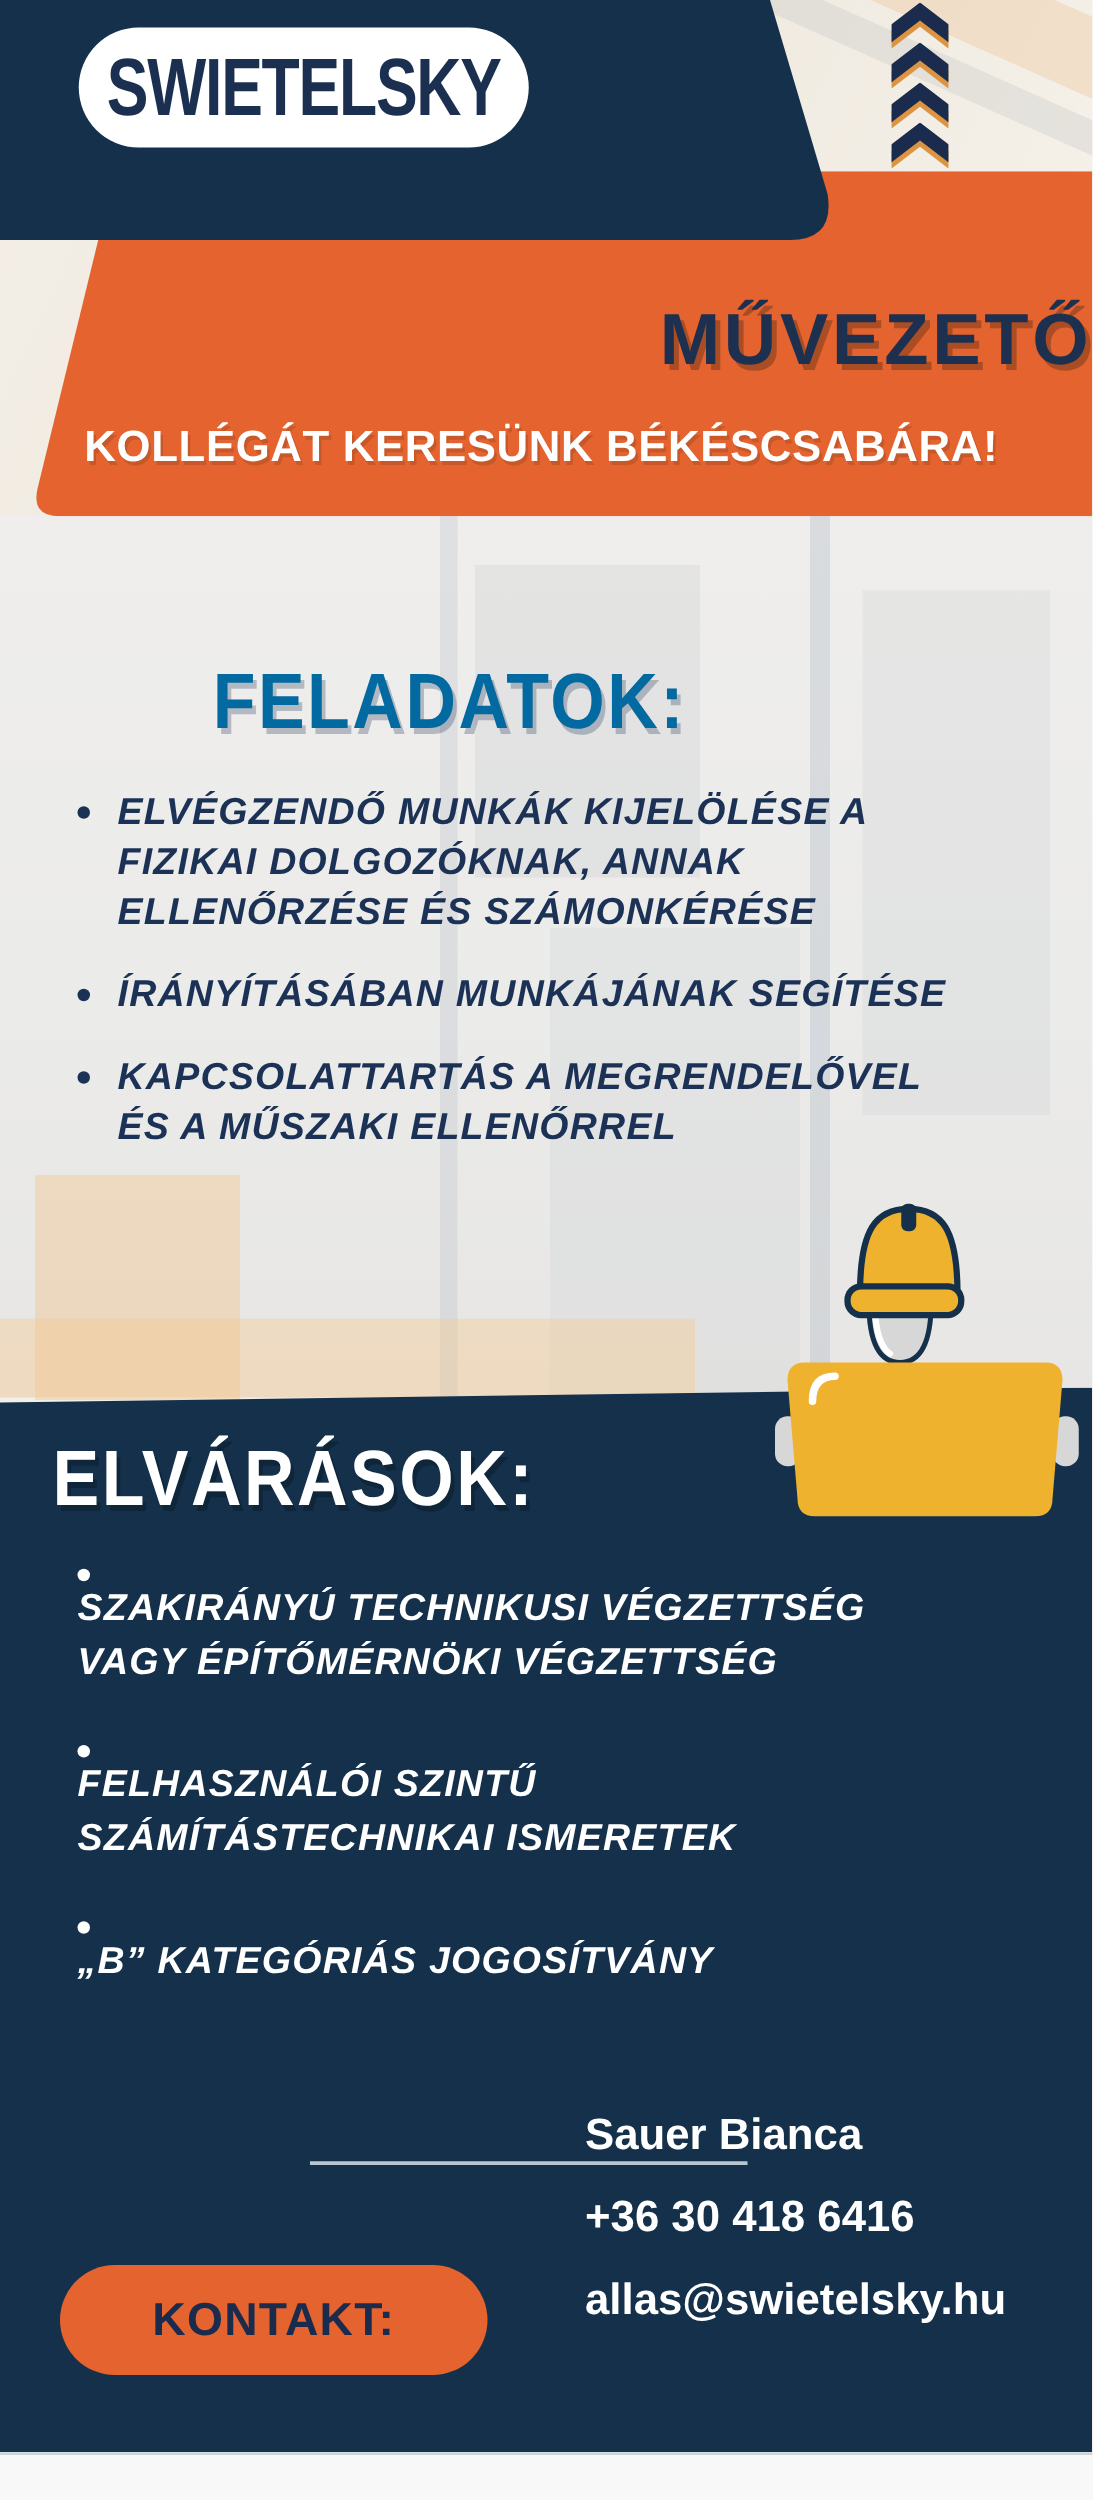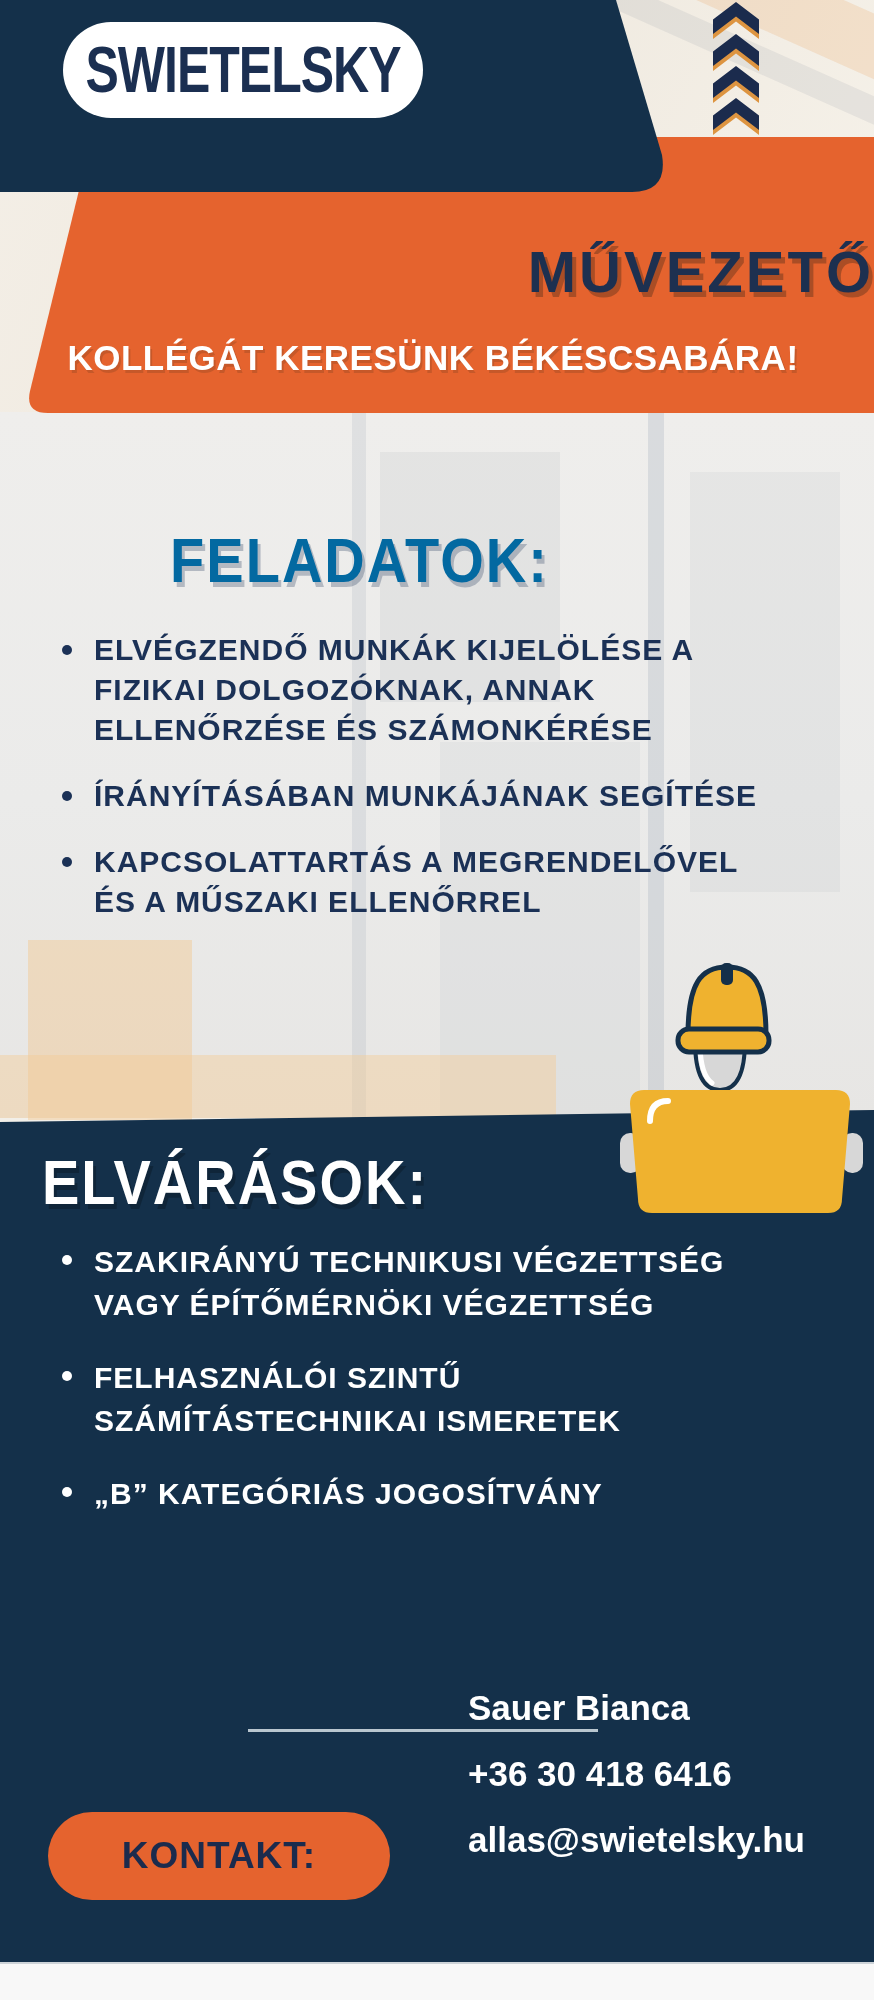--- a/index.html
+++ b/index.html
@@ -47,30 +47,30 @@
     font-size:56px;font-weight:bold;color:#0369a1;letter-spacing:2px;
     text-shadow:3px 4px 0 rgba(27,49,86,0.28);}
   .h-center span,.h-left span{display:inline-block;transform:scaleY(1.12);}
   .h-left{position:absolute;left:42px;font-size:56px;font-weight:bold;color:#ffffff;
     letter-spacing:2px;text-shadow:3px 4px 0 rgba(0,0,0,0.22);}
   .navy-sec{position:absolute;left:0;top:1110px;width:874px;height:852px;background:#14304a;
     clip-path:polygon(0 12px,100% 0,100% 100%,0 100%);z-index:1;}
   .bot-strip{position:absolute;left:0;top:1962px;width:874px;height:38px;background:#f8f8f8;
     border-top:2px solid #cdd3d8;z-index:2;}
   
-  .bullets{position:absolute;left:62px;width:770px;z-index:3;}
+  .bullets{position:absolute;left:62px;width:770px;z-index:3;font-style:italic;}
   .brow{display:flex;align-items:flex-start;}
   .dot{flex:0 0 10px;width:10px;height:10px;border-radius:50%;background:currentColor;
     margin:15px 22px 0 0;}
   .blines{font-weight:bold;}
   .tasks-list{top:630px;color:#1b3156;}
   .tasks-list .brow{margin-bottom:26px;}
   .tasks-list .blines{font-size:30px;line-height:40px;letter-spacing:1px;}
   .req-list{top:1240px;color:#ffffff;}
-  .req-list .brow{margin-bottom:30px;}
+  .req-list .brow{margin-bottom:30px;flex-direction:column;}
   .req-list .blines{font-size:30px;line-height:43px;letter-spacing:1px;}
   
   .divider{position:absolute;left:248px;top:1729px;width:350px;height:3px;background:#b9c6cf;z-index:3;}
   .kontakt-btn{position:absolute;left:48px;top:1812px;width:342px;height:88px;border-radius:44px;
     background:#e5632e;display:flex;align-items:center;justify-content:center;z-index:3;border:none;cursor:pointer;}
   .kontakt-btn span{font-family:"Liberation Sans",sans-serif;font-size:37px;font-weight:bold;color:#1b2b4d;letter-spacing:1px;}
   .contact-block{position:absolute;left:468px;top:1688px;z-index:3;color:#ffffff;font-weight:bold;}
   .contact-block div{font-size:35px;line-height:40px;margin-bottom:26px;white-space:nowrap;}
 </style>
 </head>

